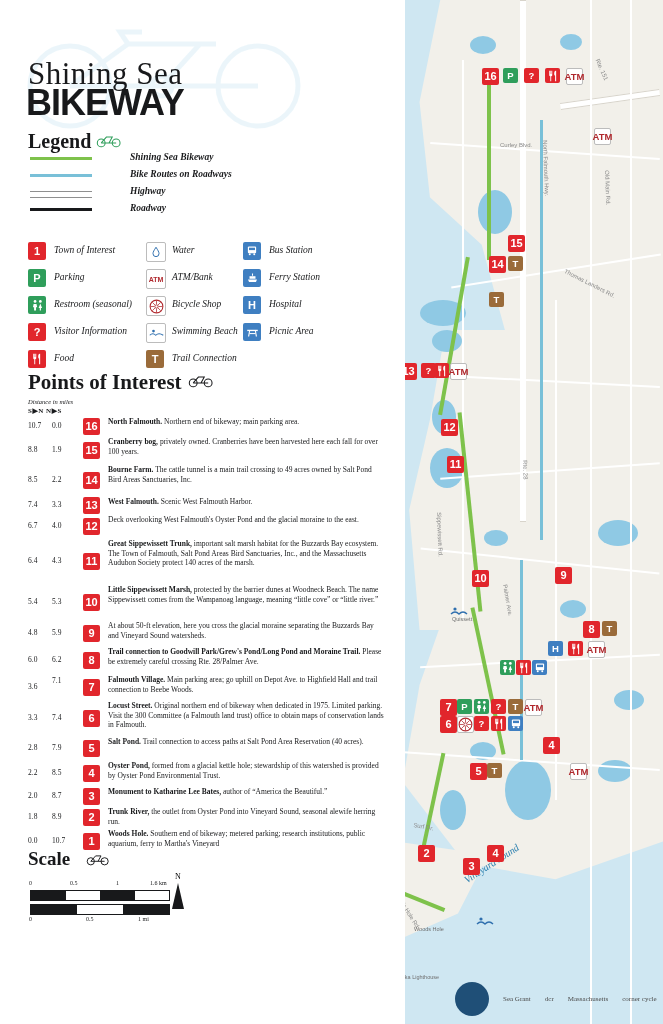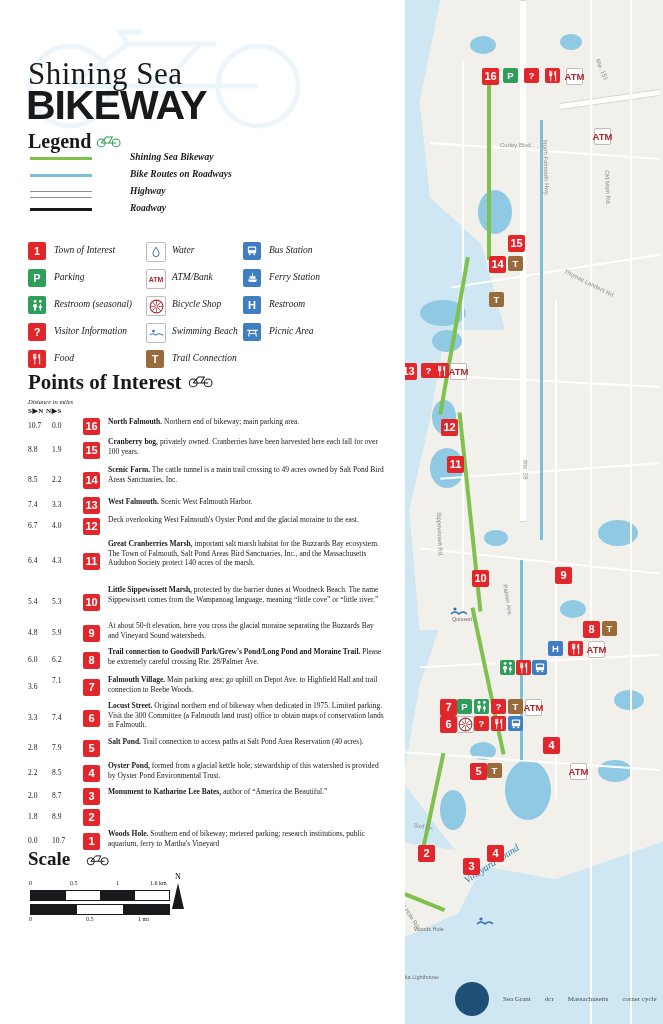--- a/index.html
+++ b/index.html
@@ -37,21 +37,21 @@
   .bike-ghost svg{display:block;}
 
   .title1{
     position:absolute;left:28px;top:56px;
     font-size:31px;color:#18191b;font-weight:normal;
     font-family:"Liberation Serif", serif;
     letter-spacing:.5px;
   }
   .title2{
     position:absolute;left:26px;top:82px;
-    font-size:41px;color:#18191b;font-weight:bold;
+    font-size:36px;color:#18191b;font-weight:bold;
     letter-spacing:-1px;
     font-family:"Liberation Sans", sans-serif;
   }
 
   
   .legend-title{
     position:absolute;left:28px;top:130px;
     font-size:20px;font-weight:bold;color:#18191b;
     font-family:"Liberation Serif", serif;
   }
@@ -663,21 +663,21 @@
                   <rect x="7.3" y="2" width="1.4" height="3" fill="#ffffff"></rect>
                 </svg>
               </div>
             </div>
             <div class="lg-tx">Ferry Station</div>
           </div>
           <div class="lg-item">
             <div class="lg-ic">
               <div class="icon-box ib-blue">H</div>
             </div>
-            <div class="lg-tx">Restroom</div>
+            <div class="lg-tx">Hospital</div>
           </div>
           <div class="lg-item">
             <div class="lg-ic">
               <div class="icon-box ib-blue">
                 <svg width="13" height="12" viewBox="0 0 16 16">
                   <path d="M1 5h14v1.8H1z" fill="#ffffff"></path>
                   <path d="M3.4 6.8 2 14h1.6l1.2-7.2zM12.6 6.8 14 14h-1.6l-1.2-7.2z" fill="#ffffff"></path>
                   <path d="M4 9.4h8v1.4H4z" fill="#ffffff"></path>
                 </svg>
               </div>
@@ -713,21 +713,21 @@
             <div class="icon-box ib-red">15</div>
           </div>
           <div class="poi-tx"><b>Cranberry bog,</b> privately owned. Cranberries have been harvested here each fall for over 100 years.</div>
         </div>
         <div class="poi-row" style="height: 30px;">
           <div class="poi-d1" style="top:9px">8.5</div>
           <div class="poi-d2" style="top:9px">2.2</div>
           <div class="poi-num" style="top:6px">
             <div class="icon-box ib-red">14</div>
           </div>
-          <div class="poi-tx"><b>Scenic Farm.</b> The cattle tunnel is a main trail crossing to 49 acres owned by Salt Pond Bird Areas Sanctuaries, Inc.</div>
+          <div class="poi-tx"><b>Bourne Farm.</b> The cattle tunnel is a main trail crossing to 49 acres owned by Salt Pond Bird Areas Sanctuaries, Inc.</div>
         </div>
         <div class="poi-row" style="height: 16px;">
           <div class="poi-d1" style="top:2px">7.4</div>
           <div class="poi-d2" style="top:2px">3.3</div>
           <div class="poi-num" style="top:-1px">
             <div class="icon-box ib-red">13</div>
           </div>
           <div class="poi-tx"><b>West Falmouth.</b> Scenic West Falmouth Harbor.</div>
         </div>
         <div class="poi-row" style="height: 22px;">
@@ -737,21 +737,21 @@
             <div class="icon-box ib-red">12</div>
           </div>
           <div class="poi-tx"><b></b>Deck overlooking West Falmouth's Oyster Pond and the glacial moraine to the east.</div>
         </div>
         <div class="poi-row" style="height: 44px;">
           <div class="poi-d1" style="top:16px">6.4</div>
           <div class="poi-d2" style="top:16px">4.3</div>
           <div class="poi-num" style="top:13px">
             <div class="icon-box ib-red">11</div>
           </div>
-          <div class="poi-tx"><b>Great Cranberries Marsh,</b> important salt marsh habitat for the Buzzards Bay ecosystem. The Town of Falmouth, Salt Pond Areas Bird Sanctuaries, Inc., and the Massachusetts Audubon Society protect 140 acres of the marsh.</div>
+          <div class="poi-tx"><b>Great Sippewissett Trunk,</b> important salt marsh habitat for the Buzzards Bay ecosystem. The Town of Falmouth, Salt Pond Areas Bird Sanctuaries, Inc., and the Massachusetts Audubon Society protect 140 acres of the marsh.</div>
         </div>
         <div class="poi-row" style="height: 34px;">
           <div class="poi-d1" style="top:11px">5.4</div>
           <div class="poi-d2" style="top:11px">5.3</div>
           <div class="poi-num" style="top:8px">
             <div class="icon-box ib-red">10</div>
           </div>
           <div class="poi-tx"><b>Little Sippewissett Marsh,</b> protected by the barrier dunes at Woodneck Beach. The name Sippewissett comes from the Wampanoag language, meaning “little cove” or “little river.”</div>
         </div>
         <div class="poi-row" style="height: 24px;">
@@ -809,20 +809,21 @@
             <div class="icon-box ib-red">3</div>
           </div>
           <div class="poi-tx"><b>Monument to Katharine Lee Bates,</b> author of “America the Beautiful.”</div>
         </div>
         <div class="poi-row" style="height: 20px;">
           <div class="poi-d1" style="top:4px">1.8</div>
           <div class="poi-d2" style="top:4px">8.9</div>
           <div class="poi-num" style="top:1px">
             <div class="icon-box ib-red">2</div>
           </div>
+          <div class="poi-tx"><b>Trunk River,</b> the outlet from Oyster Pond into Vineyard Sound, seasonal alewife herring run.</div>
         </div>
         <div class="poi-row" style="height: 24px;">
           <div class="poi-d1" style="top:6px">0.0</div>
           <div class="poi-d2" style="top:6px">10.7</div>
           <div class="poi-num" style="top:3px">
             <div class="icon-box ib-red">1</div>
           </div>
           <div class="poi-tx"><b>Woods Hole.</b> Southern end of bikeway; metered parking; research institutions, public aquarium, ferry to Martha's Vineyard</div>
         </div>
       </div>

